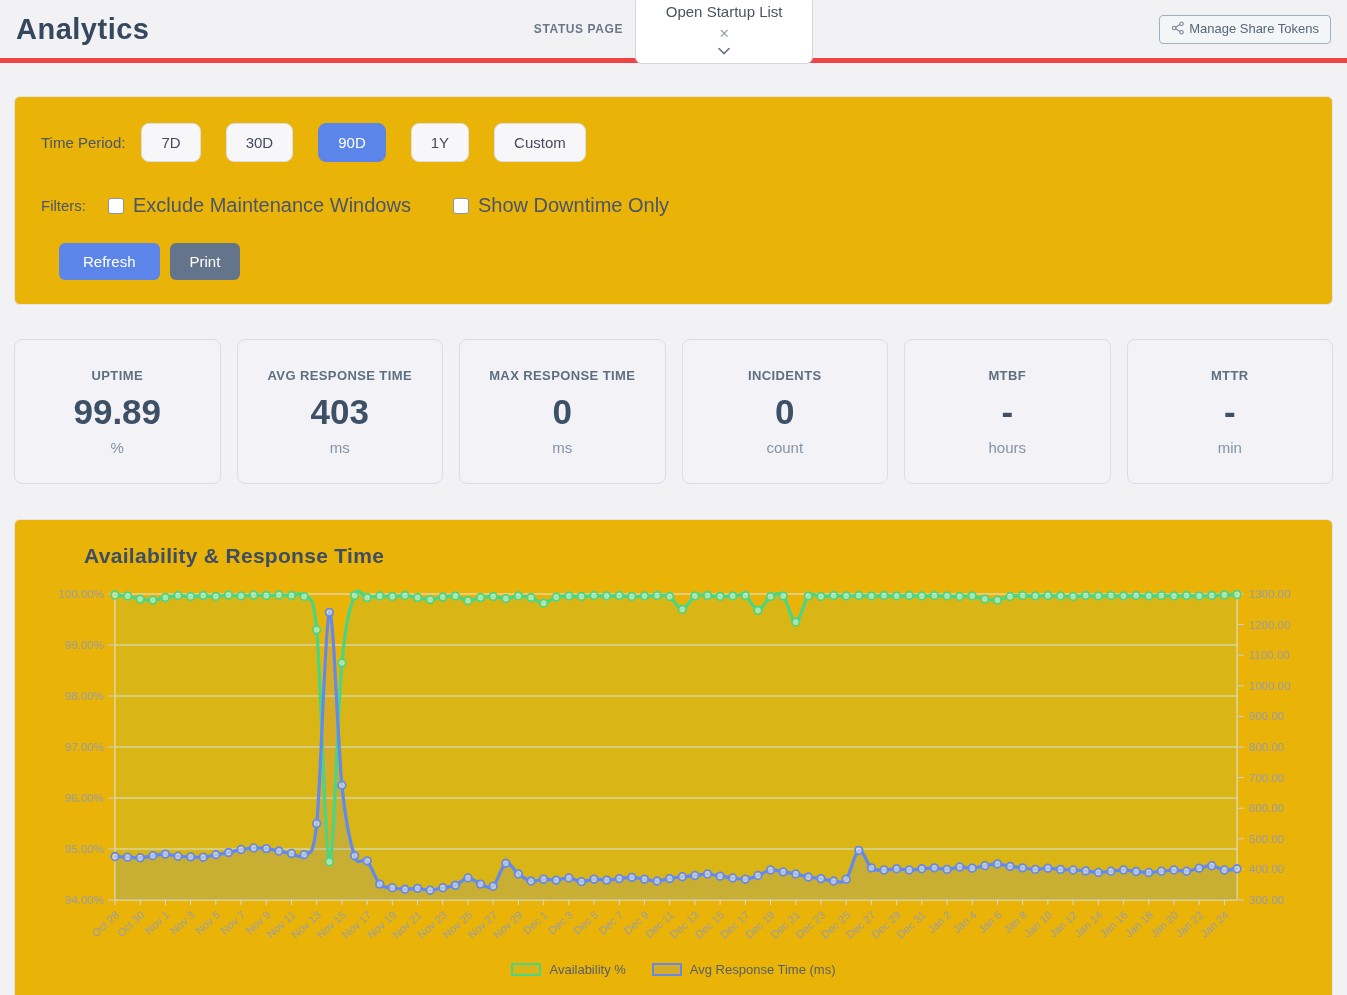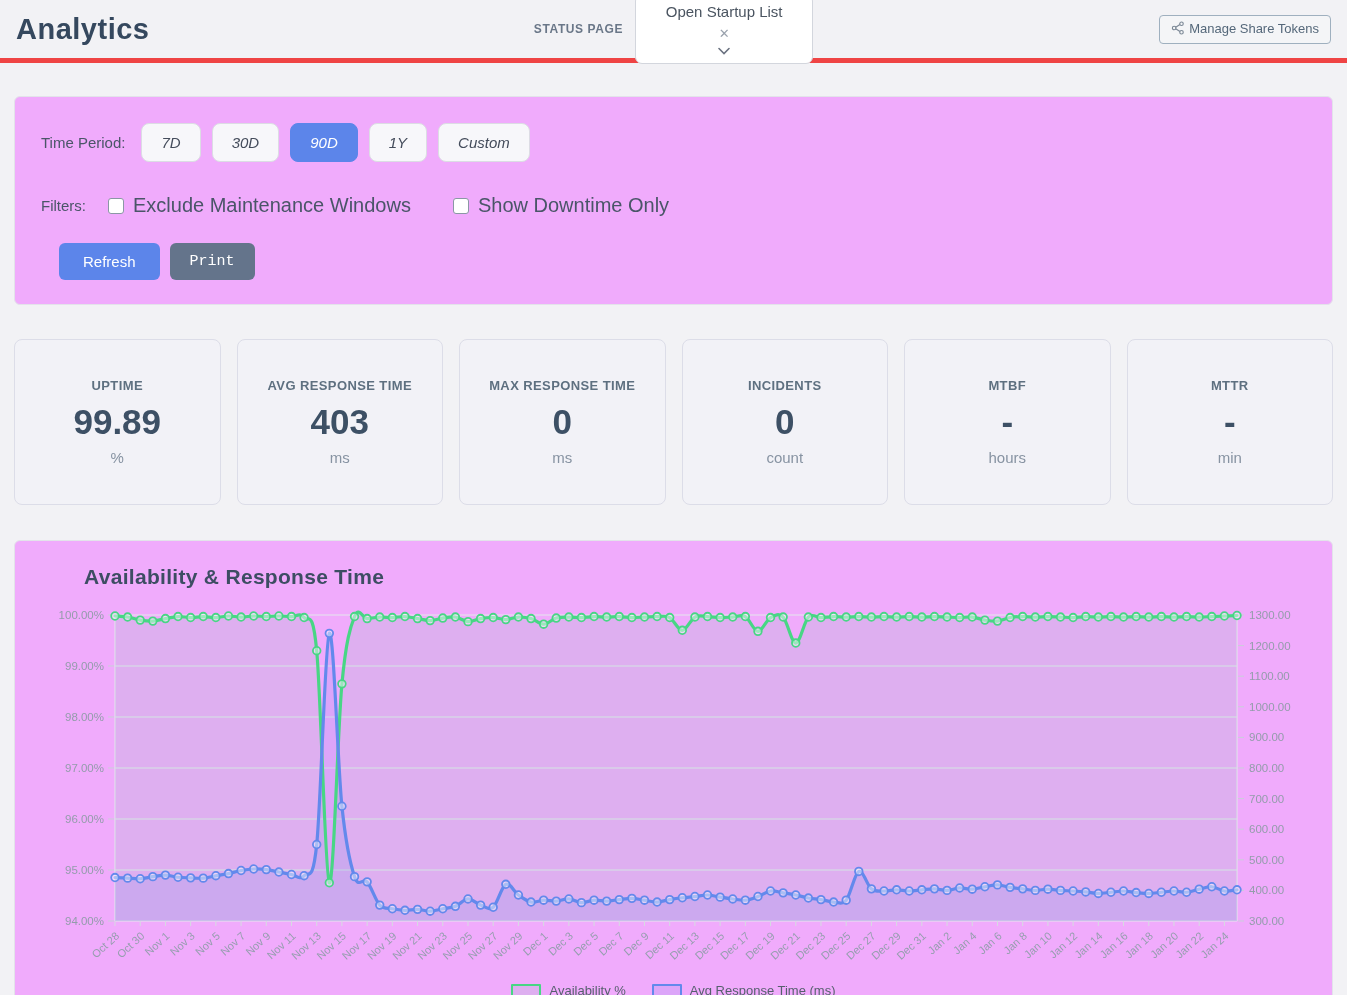--- a/index.html
+++ b/index.html
@@ -30,51 +30,50 @@
   .clear-x { font-size:13px; color:#9aa2ad; line-height:1; cursor:pointer; }
   .chev { color:#6b7280; display:flex; }
   .header-right { flex:1; display:flex; justify-content:flex-end; }
   .manage-btn {
     display:flex; align-items:flex-start; gap:4px;
     background:#f4f5f7; border:1px solid #9fb0bf; border-radius:4px;
     padding:5px 11px; font-size:13px; color:#55687a; cursor:pointer;
   }
   
   .panel {
-    margin:0 14px; background:#f0abfc; border:1px solid #e3e3ea;
+    margin:0 14px; background:#eab308; border:1px solid #e3e3ea;
     border-radius:6px;
   }
   .filter-panel { margin-top:33px; padding:26px 26px 24px 26px; }
   .row { display:flex; align-items:center; }
   .row-label { font-size:15px; color:#4a5568; margin-right:16px; }
   .period-btn {
     background:#f7f7fa; border:1px solid #dcdce4; border-radius:8px;
-    padding:10px 19px; font-size:15px; color:#444c5b; margin-right:11px;
+    padding:10px 19px; font-size:15px; color:#444c5b; margin-right:25px;
     cursor:pointer;
-    font-style:italic;
   }
   .period-btn.active {
     background:#5c85ea; border-color:#5c85ea; color:#ffffff;
   }
   .filters-row { margin-top:32px; gap:6px; }
   .check-item { display:flex; align-items:center; gap:9px; margin-right:36px; cursor:pointer; }
   .cb {
     width:16px; height:16px; border:1.5px solid #8b97a5; border-radius:3px;
     background:#ffffff; display:inline-block;
   }
   .check-label { font-size:20px; color:#4a5568; }
   .actions-row { margin-top:26px; gap:10px;padding-left:18px; }
   .btn { border:none; border-radius:6px; padding:10px 24px; font-size:15px;
     color:#fff; cursor:pointer; }
   .btn-refresh { background:#5c85ea; }
-  .btn-print { background:#64748b; padding:10px 20px;font-family:Liberation Mono, monospace; }
+  .btn-print { background:#64748b; padding:10px 20px; }
   
   .stats-row { display:flex; gap:16px; margin:34px 14px 0 14px; }
   .stat-card {
-    flex:1; height:166px; background:#f2f2f7; border:1px solid #dcdde8;
+    flex:1; height:145px; background:#f2f2f7; border:1px solid #dcdde8;
     border-radius:8px; display:flex; flex-direction:column;
     align-items:center; justify-content:center;
   }
   .stat-label { font-size:13px; font-weight:700; color:#5e7080; letter-spacing:0.4px; }
   .stat-value { font-size:35px; font-weight:700; color:#3d5065; margin:9px 0 7px 0; }
   .stat-unit { font-size:15px; color:#8793a2; }
   
   .chart-panel { margin-top:35px; height:493px; padding:24px 26px; }
   .chart-title { font-size:21px; font-weight:700; color:#3d4d63; letter-spacing:0.3px;margin-left:43px; }
   .chart-wrap { margin-top:12px; }

